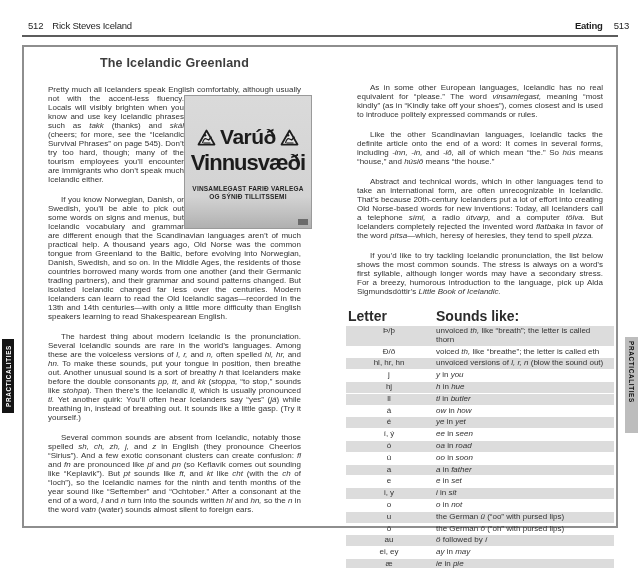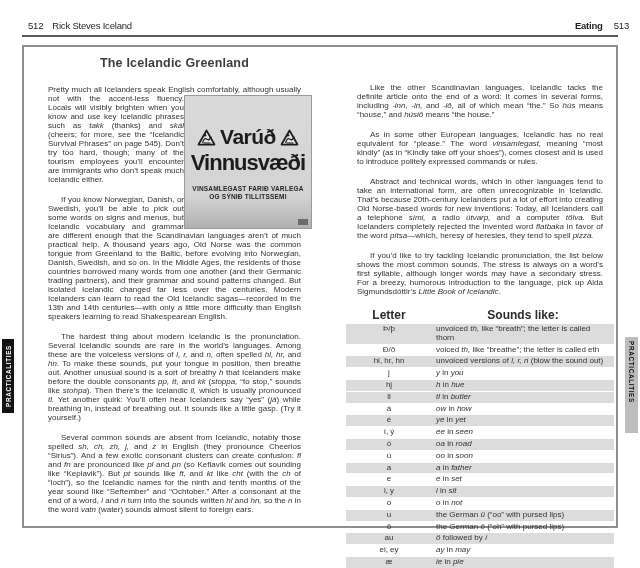--- a/index.html
+++ b/index.html
@@ -37,21 +37,21 @@
   .sign-row1{display:flex;align-items:center;gap:4px;margin-top:2px;}
   .sign-varud{font-size:21px;font-weight:bold;letter-spacing:-0.5px;}
   .sign-vinnusvaedi{font-size:22px;font-weight:bold;letter-spacing:-1px;margin-top:1px;white-space:nowrap;}
   .sign-notice{margin-top:9px;font-size:6.5px;font-weight:bold;line-height:8px;
                text-align:center;letter-spacing:0.2px;color:#262626;}
   .sign-corner{position:absolute;right:3px;bottom:3px;width:10px;height:6px;background:#6b6b6b;}
 
   
   table.pron{border-collapse:separate;border-spacing:0 1px;width:100%;margin-top:5px;
              font-size:8px;color:#333;}
-  table.pron th{text-align:center;font-weight:bold;font-size:12px;padding:0 4px 1px 2px;color:#2b2b2b;}
+  table.pron th{text-align:left;font-weight:bold;font-size:14px;padding:0 4px 1px 2px;color:#2b2b2b;}
   table.pron td{padding:1px 4px 1px 2px;vertical-align:top;line-height:8.8px;}
   table.pron td.letter{width:82px;text-align:center;}
   tr.shade td{background:#dcdcdc;}
 
   
   .tab-left{position:absolute;left:2px;top:339px;width:12px;height:74px;background:#141414;
             display:flex;align-items:center;justify-content:center;}
   .tab-left span{writing-mode:vertical-rl;transform:rotate(180deg);font-size:6.3px;
                  font-weight:bold;letter-spacing:0.7px;color:#ffffff;}
   .tab-right{position:absolute;left:625px;top:337px;width:13px;height:96px;background:#bdbdbd;
@@ -104,22 +104,22 @@
           <div class="sign-corner"></div>
         </div>
       </div>
       <p class="body">Pretty much all Icelanders speak English comfortably, although usually not with the accent-less fluency. Locals will visibly brighten when you know and use key Icelandic phrases such as <i>takk</i> (thanks) and <i>skál</i> (cheers; for more, see the “Icelandic Survival Phrases” on page 545). Don’t try too hard, though; many of the tourism employees you’ll encounter are immigrants who don’t speak much Icelandic either.</p>
       <p class="body indent">If you know Norwegian, Danish, or Swedish, you’ll be able to pick out some words on signs and menus, but Icelandic vocabulary and grammar are different enough that the Scandinavian languages aren’t of much practical help. A thousand years ago, Old Norse was the common tongue from Greenland to the Baltic, before evolving into Norwegian, Danish, Swedish, and so on. In the Middle Ages, the residents of those countries borrowed many words from one another (and their Germanic trading partners), and their grammar and sound patterns changed. But isolated Icelandic changed far less over the centuries. Modern Icelanders can learn to read the Old Icelandic sagas—recorded in the 13th and 14th centuries—with only a little more difficulty than English speakers learning to read Shakespearean English.</p>
       <p class="body indent">The hardest thing about modern Icelandic is the pronunciation. Several Icelandic sounds are rare in the world’s languages. Among these are the voiceless versions of <i>l, r,</i> and <i>n,</i> often spelled <i>hl, hr,</i> and <i>hn.</i> To make these sounds, put your tongue in position, then breathe out. Another unusual sound is a sort of breathy <i>h</i> that Icelanders make before the double consonants <i>pp, tt,</i> and <i>kk</i> (<i>stoppa,</i> “to stop,” sounds like <i>stohpa</i>). Then there’s the Icelandic <i>ll,</i> which is usually pronounced <i>tl.</i> Yet another quirk: You’ll often hear Icelanders say “yes” (<i>já</i>) while breathing in, instead of breathing out. It sounds like a little gasp. (Try it yourself.)</p>
       <p class="body indent">Several common sounds are absent from Icelandic, notably those spelled <i>sh, ch, zh, j,</i> and <i>z</i> in English (they pronounce Cheerios “Sirius”). And a few exotic consonant clusters can create confusion: <i>fl</i> and <i>fn</i> are pronounced like <i>pl</i> and <i>pn</i> (so Keflavík comes out sounding like “Keplavik”). But <i>pt</i> sounds like <i>ft,</i> and <i>kt</i> like <i>cht</i> (with the <i>ch</i> of “loch”), so the Icelandic names for the ninth and tenth months of the year sound like “Seftember” and “Ochtober.” After a consonant at the end of a word, <i>l</i> and <i>n</i> turn into the sounds written <i>hl</i> and <i>hn,</i> so the <i>n</i> in the word <i>vatn</i> (water) sounds almost silent to foreign ears.</p>
     </div>
 
     <div class="col-right">
+      <p class="body indent">As in some other European languages, Icelandic has no real equivalent for “please.” The word <i>vinsamlegast,</i> meaning “most kindly” (as in “Kindly take off your shoes”), comes closest and is used to introduce politely expressed commands or rules.</p>
       <p class="body indent">Like the other Scandinavian languages, Icelandic tacks the definite article onto the end of a word: It comes in several forms, including <i>-inn, -in,</i> and <i>-ið,</i> all of which mean “the.” So <i>hús</i> means “house,” and <i>húsið</i> means “the house.”</p>
-      <p class="body indent">As in some other European languages, Icelandic has no real equivalent for “please.” The word <i>vinsamlegast,</i> meaning “most kindly” (as in “Kindly take off your shoes”), comes closest and is used to introduce politely expressed commands or rules.</p>
       <p class="body indent">Abstract and technical words, which in other languages tend to take an international form, are often unrecognizable in Icelandic. That’s because 20th-century Icelanders put a lot of effort into creating Old Norse-based words for new inventions: Today, all Icelanders call a telephone <i>sími,</i> a radio <i>útvarp,</i> and a computer <i>tölva.</i> But Icelanders completely rejected the invented word <i>flatbaka</i> in favor of the word <i>pítsa</i>—which, heresy of heresies, they tend to spell <i>pizza.</i></p>
       <p class="body indent">If you’d like to try tackling Icelandic pronunciation, the list below shows the most common sounds. The stress is always on a word’s first syllable, although longer words may have a secondary stress. For a breezy, humorous introduction to the language, pick up Alda Sigmundsdóttir’s <i>Little Book of Icelandic.</i></p>
 
       <table class="pron">
         <thead>
           <tr>
             <th class="letter">Letter</th>
             <th>Sounds like:</th>
           </tr>
         </thead>

